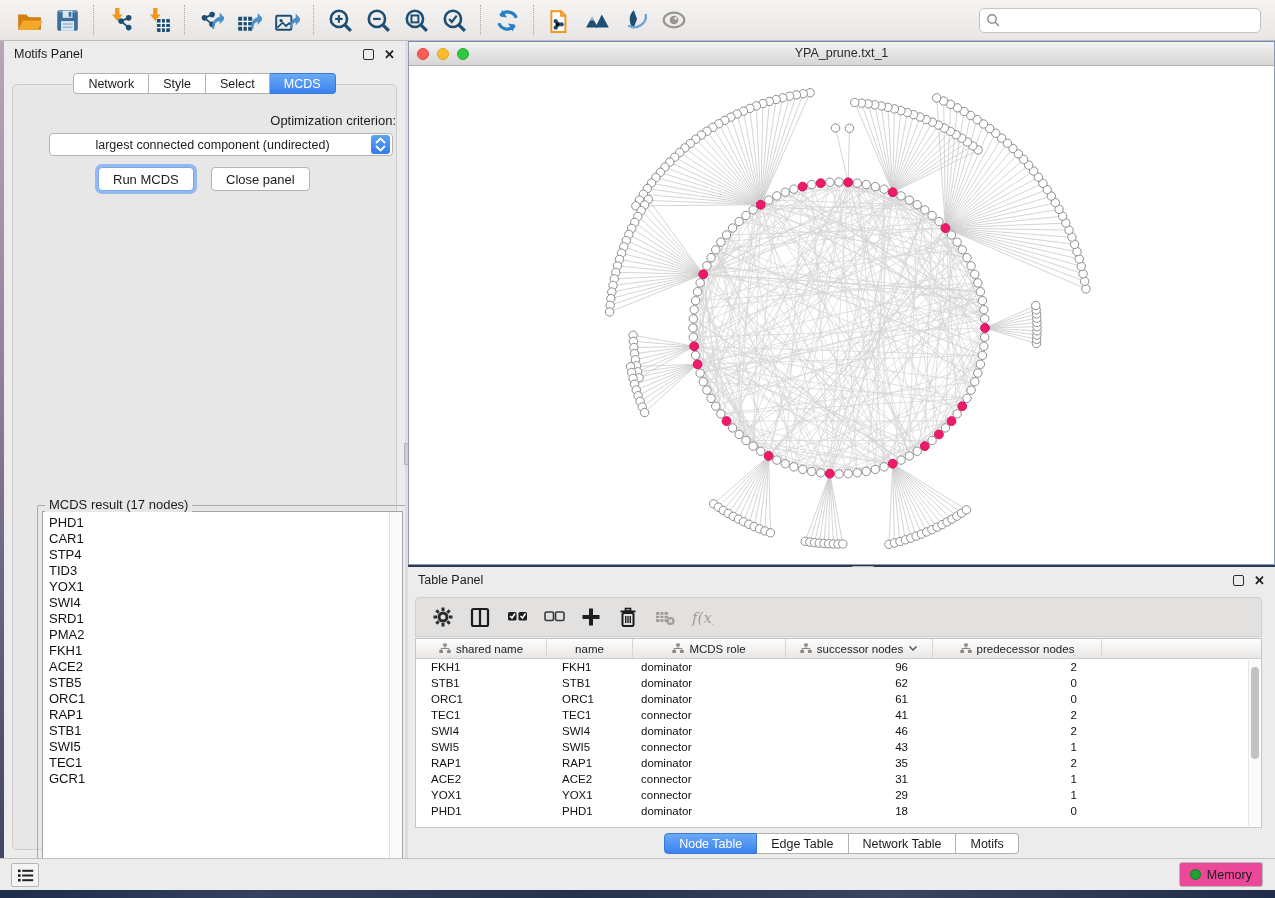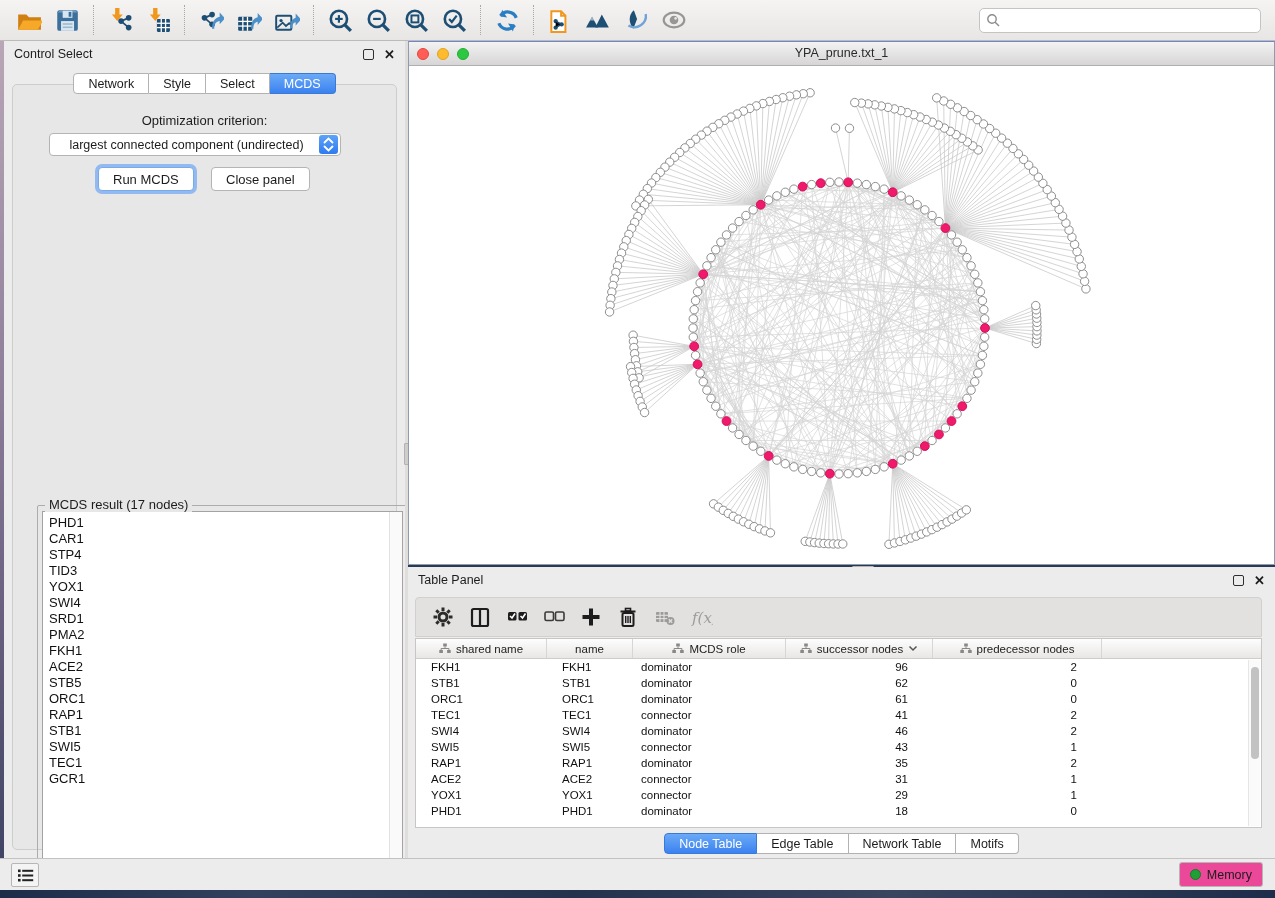--- a/index.html
+++ b/index.html
@@ -35,22 +35,22 @@
 
   #cp-tabs { position:absolute; left:0; top:32px; width:100%; display:flex; justify-content:center; z-index:3; }
   .mac-tab { height:21px; padding:0 14px; background:#fff; border:1px solid #b4b2b0; border-left:none;
     font-size:12.5px; color:#1c1c1c; display:flex; align-items:center; cursor:pointer; }
   .mac-tab:first-child { border-left:1px solid #b4b2b0; border-radius:4px 0 0 4px; }
   .mac-tab:last-child { border-radius:0 4px 4px 0; }
   .mac-tab.sel { background:linear-gradient(#6baaf7,#3b82f0); color:#fff; border-color:#3b79d6; }
 
   #cp-body { position:absolute; left:8px; top:43px; width:385px; height:766px;
     background:#e7e7e7; border:1px solid #cfcdcb; border-radius:5px; }
-  #opt-label { position:absolute; left:0; top:28px; width:100%; text-align:center; font-size:13px; color:#1c1c1c; }
-  #criterion-select { position:absolute; left:36px; top:48px; width:292px; height:23px; background:#fff;
+  #opt-label { position:absolute; left:0; top:28px; width:100%; text-align:right; font-size:13px; color:#1c1c1c; }
+  #criterion-select { position:absolute; left:36px; top:48px; width:344px; height:23px; background:#fff;
     border:1px solid #b6b4b2; border-radius:4px; display:flex; align-items:center; cursor:pointer; }
   #criterion-select .val { flex:1; text-align:center; font-size:12.5px; color:#1c1c1c; padding-left:4px; }
   #criterion-select .stepper { width:19px; height:19px; margin-right:2px; border-radius:3px;
     background:linear-gradient(#5ea3f8,#2f7bf0); display:flex; flex-direction:column; align-items:center; justify-content:center; }
   .stepper svg { display:block; }
   .cp-btn { position:absolute; top:82px; height:24px; background:#fff; border:1px solid #b6b4b2;
     border-radius:4px; font-size:13px; color:#1c1c1c; padding:0 14px; cursor:pointer; font-family:inherit; }
   #run-btn { left:85px; box-shadow:0 0 0 3px rgba(100,160,245,.65); border-color:#78a9e8; }
   #close-panel-btn { left:198px; }
 
@@ -295,21 +295,21 @@
       <line x1="9.2" y1="9.2" x2="13" y2="13" stroke="#8e8c8a" stroke-width="1.4"></line>
     </svg>
   </div>
 </div>
 
 <div id="left-strip" class="abs"></div>
 <div id="bottom-strip" class="abs"></div>
 
 <div id="control-panel" class="abs">
   <div class="panel-head">
-    <span class="panel-title">Control Select</span>
+    <span class="panel-title">Motifs Panel</span>
     <span class="spacer"></span>
     <span class="win-float"></span>
     <span class="win-close">✕</span>
   </div>
   <div id="cp-tabs">
       <div class="mac-tab">Network</div>
       <div class="mac-tab">Style</div>
       <div class="mac-tab">Select</div>
       <div class="mac-tab sel">MCDS</div>
     </div>

